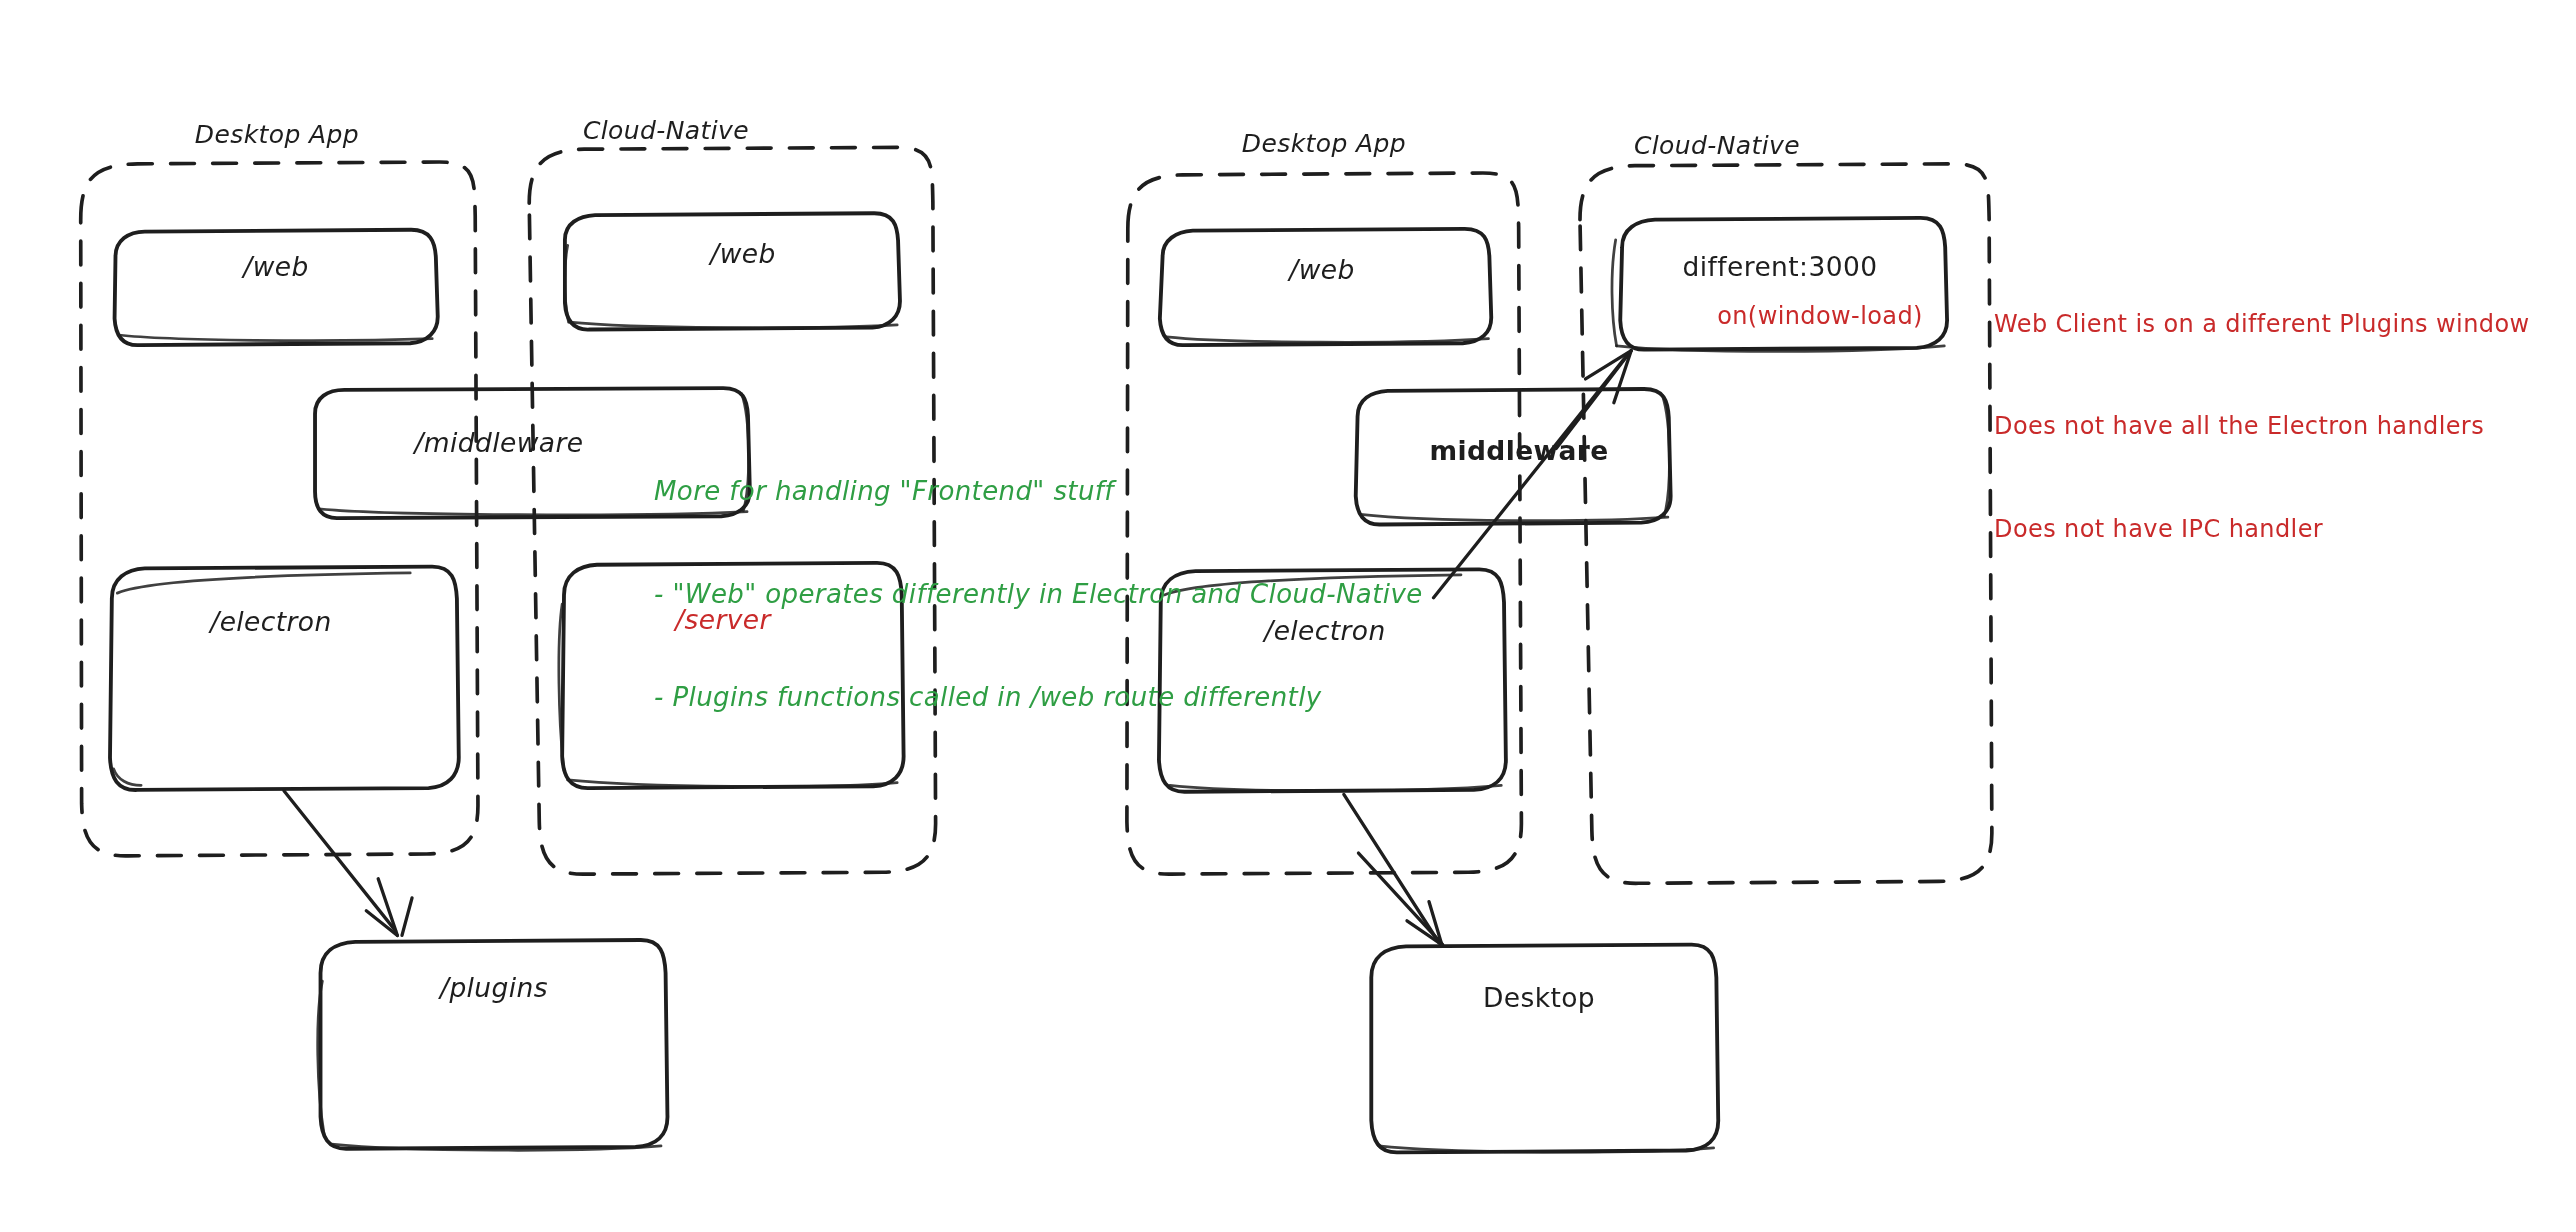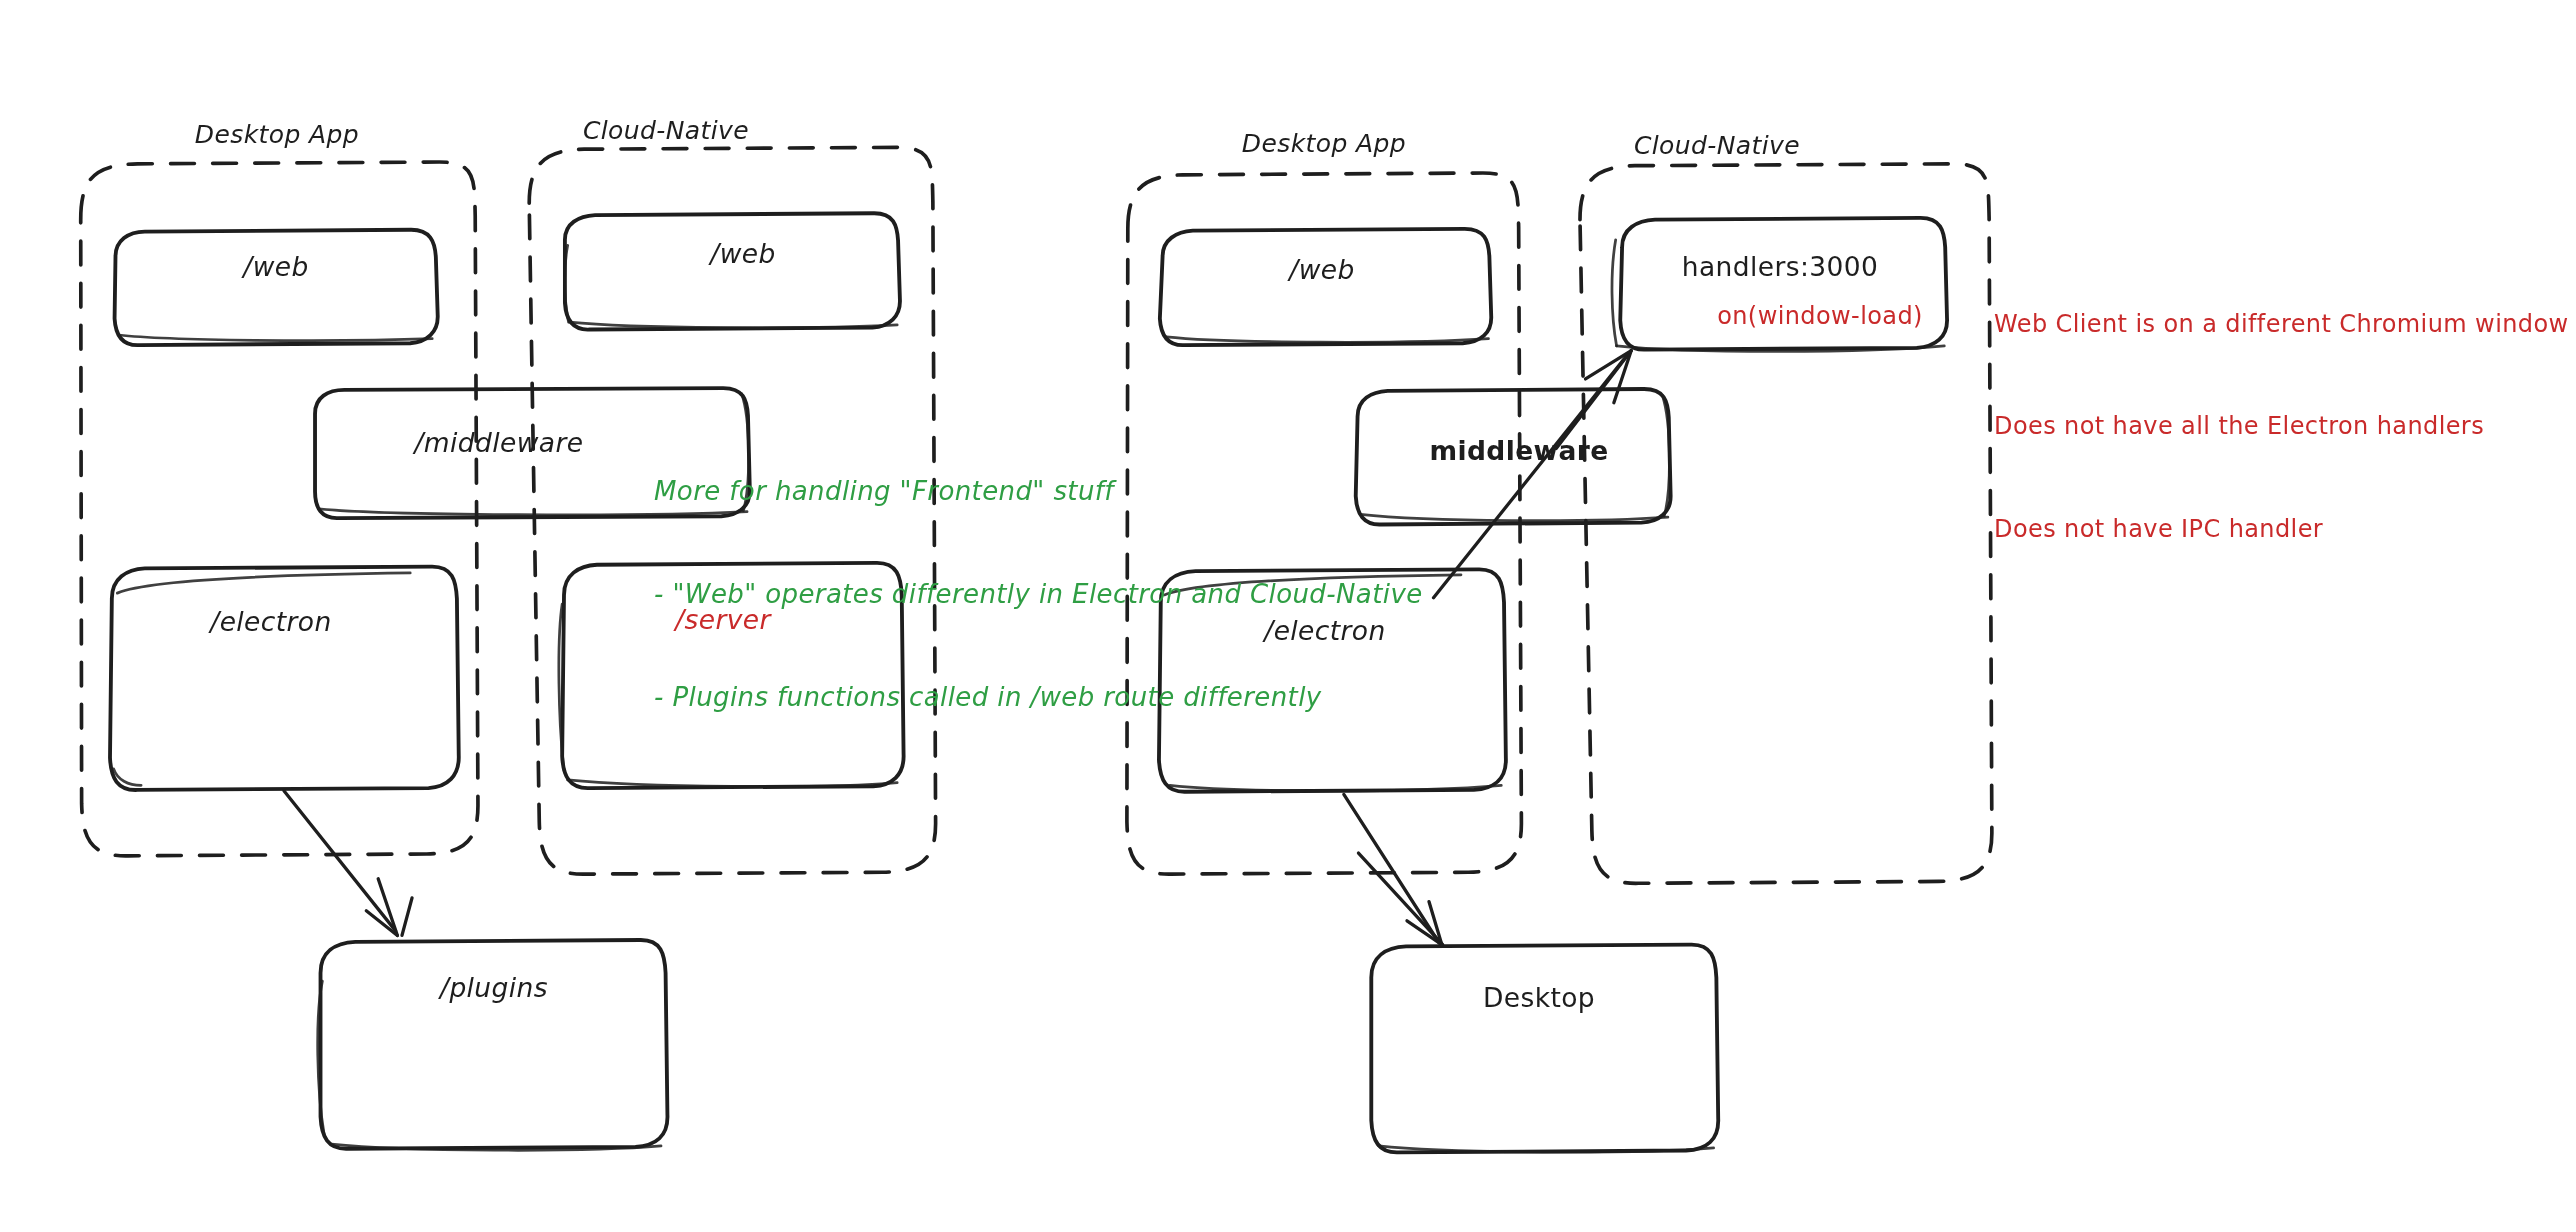--- a/index.html
+++ b/index.html
@@ -221,27 +221,27 @@
     <div class="txt note-green" style="left:654px; top:405px;">
       <div>More for handling "Frontend" stuff</div>
       <div>- "Web" operates differently in Electron and Cloud-Native</div>
       <div>- Plugins functions called in /web route differently</div>
     </div>
 
     <div class="txt group-label" style="left:1324px; top:129px;">Desktop App</div>
     <div class="txt group-label" style="left:1717px; top:131px;">Cloud-Native</div>
 
     <div class="txt node-label" style="left:1322px; top:254px;">/web</div>
-    <div class="txt node-label-plain" style="left:1780px; top:251px;">handlers:3000</div>
+    <div class="txt node-label-plain" style="left:1780px; top:251px;">different:3000</div>
     <div class="txt node-sub-red" style="left:1820px; top:302px;">on(window-load)</div>
     <div class="txt node-label-plain" style="left:1519px; top:435px;font-weight:bold;">middleware</div>
     <div class="txt node-label" style="left:1325px; top:615px;">/electron</div>
     <div class="txt node-label-plain" style="left:1539px; top:982px;">Desktop</div>
 
     <div class="txt note-red" style="left:1994px; top:239px;">
-      <div>Web Client is on a different Chromium window</div>
+      <div>Web Client is on a different Plugins window</div>
       <div>Does not have all the Electron handlers</div>
       <div>Does not have IPC handler</div>
     </div>
 
   </div>
 </div>
 
 
 </body></html>

